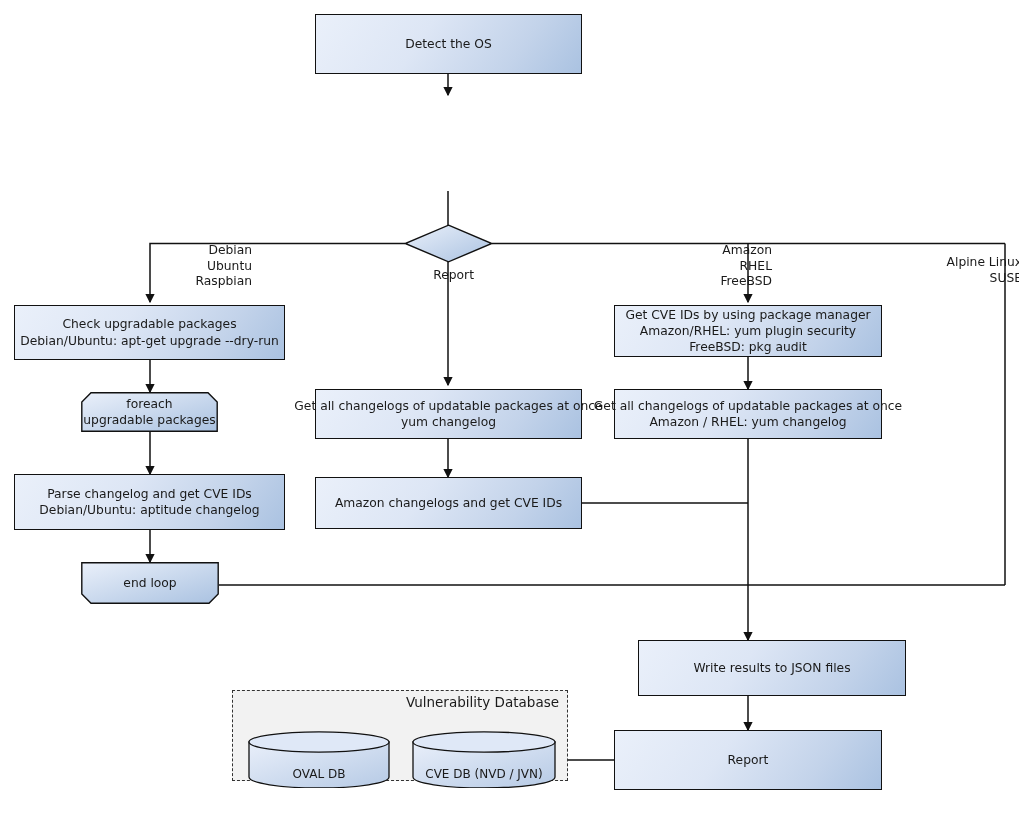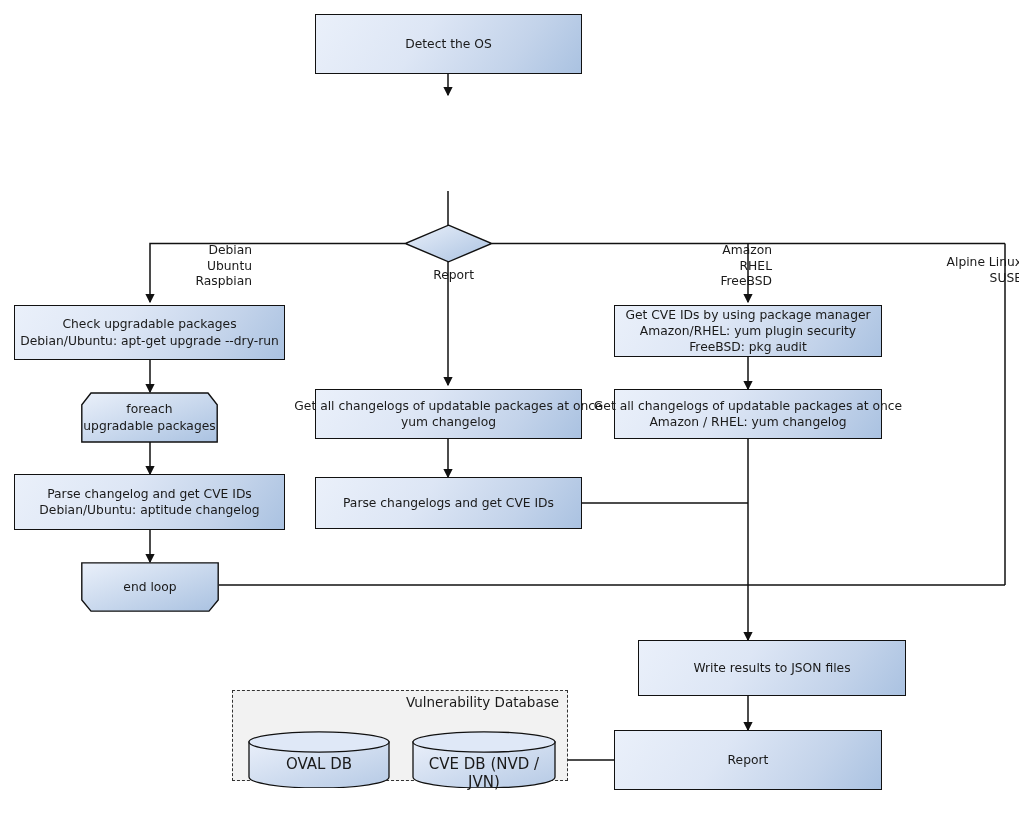--- a/index.html
+++ b/index.html
@@ -23,21 +23,21 @@
   .diamond{position:absolute;z-index:3;}
 
   .branchlbl{position:absolute;font-size:12.3px;line-height:15.5px;text-align:right;
              white-space:pre;z-index:4;color:#1a1a1a;margin-left:32px;}
 
   .dbgroup{position:absolute;box-sizing:border-box;border:1.6px dashed #333;
            background:#f2f2f2;z-index:2;}
   .dbtitle{position:absolute;right:8px;top:3px;font-size:13.5px;color:#1a1a1a;}
 
   .cyl{position:absolute;z-index:4;}
-  .cyl .lbl{position:absolute;left:0;width:100%;text-align:center;font-size:15px;color:#1a1a1a;}
+  .cyl .lbl{position:absolute;left:0;width:100%;text-align:center;font-size:12px;color:#1a1a1a;margin-top:12px;}
 </style>
 </head>
 <body>
 
 <div id="stage">
 
   <svg id="wires" viewBox="0 0 1019 823">
     <defs>
       <marker id="ah" viewBox="0 0 10 10" refX="8.6" refY="5" markerWidth="6.2" markerHeight="6.2" orient="auto-start-reverse">
         <path d="M 0 0 L 10 5 L 0 10 z" fill="#111"></path>
@@ -94,56 +94,56 @@
 
   <div class="branchlbl" style="left:156px;top:243px;width:64px;">Debian<br>Ubuntu<br>Raspbian</div>
   <div class="branchlbl" style="left:378px;top:268px;width:64px;">Report</div>
   <div class="branchlbl" style="left:676px;top:243px;width:64px;">Amazon<br>RHEL<br>FreeBSD</div>
   <div class="branchlbl" style="left:908px;top:255px;width:82px;">Alpine Linux<br>SUSE</div>
 
   <div class="node" style="left:14px;top:305px;width:271px;height:55px;">
     <span class="txt">Check upgradable packages<br>Debian/Ubuntu: apt-get upgrade --dry-run</span>
   </div>
 
-  <div class="loopbox" style="left:81px;top:392px;width:137px;height:51px;">
+  <div class="loopbox" style="left:81px;top:392px;width:137px;height:40px;">
     <svg class="shape" viewBox="0 0 137 40" preserveAspectRatio="none">
       <path d="M0.8,39.2 L0.8,10 L10,0.8 L127,0.8 L136.2,10 L136.2,39.2 Z" fill="url(#lg1)" stroke="#111" stroke-width="1.4" vector-effect="non-scaling-stroke"></path>
       <defs>
         <linearGradient id="lg1" x1="0" y1="0" x2="1" y2="1">
           <stop offset="0%" stop-color="#eaf0fa"></stop>
           <stop offset="100%" stop-color="#aac2e1"></stop>
         </linearGradient>
       </defs>
     </svg>
     <span class="txt">foreach<br>upgradable  packages</span>
   </div>
 
   <div class="node" style="left:14px;top:474px;width:271px;height:56px;">
     <span class="txt">Parse changelog and get  CVE IDs<br>Debian/Ubuntu: aptitude changelog</span>
   </div>
 
-  <div class="loopbox" style="left:81px;top:562px;width:138px;height:50px;">
+  <div class="loopbox" style="left:81px;top:562px;width:138px;height:42px;">
     <svg class="shape" viewBox="0 0 138 46" preserveAspectRatio="none">
       <path d="M0.8,0.8 L137.2,0.8 L137.2,35 L128,45.2 L10,45.2 L0.8,35 Z" fill="url(#lg2)" stroke="#111" stroke-width="1.4" vector-effect="non-scaling-stroke"></path>
       <defs>
         <linearGradient id="lg2" x1="0" y1="0" x2="1" y2="1">
           <stop offset="0%" stop-color="#eaf0fa"></stop>
           <stop offset="100%" stop-color="#aac2e1"></stop>
         </linearGradient>
       </defs>
     </svg>
     <span class="txt">end loop</span>
   </div>
 
   <div class="node overflow" style="left:315px;top:389px;width:267px;height:50px;">
     <span class="txt">Get all changelogs of updatable packages at once<br>yum changelog</span>
   </div>
 
   <div class="node" style="left:315px;top:477px;width:267px;height:52px;">
-    <span class="txt">Parse changelogs and get CVE IDs</span>
+    <span class="txt">Amazon changelogs and get CVE IDs</span>
   </div>
 
   <div class="node" style="left:614px;top:305px;width:268px;height:52px;">
     <span class="txt">Get CVE IDs by using package manager<br>Amazon/RHEL: yum plugin security<br>FreeBSD: pkg audit</span>
   </div>
 
   <div class="node overflow" style="left:614px;top:389px;width:268px;height:50px;">
     <span class="txt">Get all changelogs of updatable packages at once<br>Amazon / RHEL: yum changelog</span>
   </div>
 

